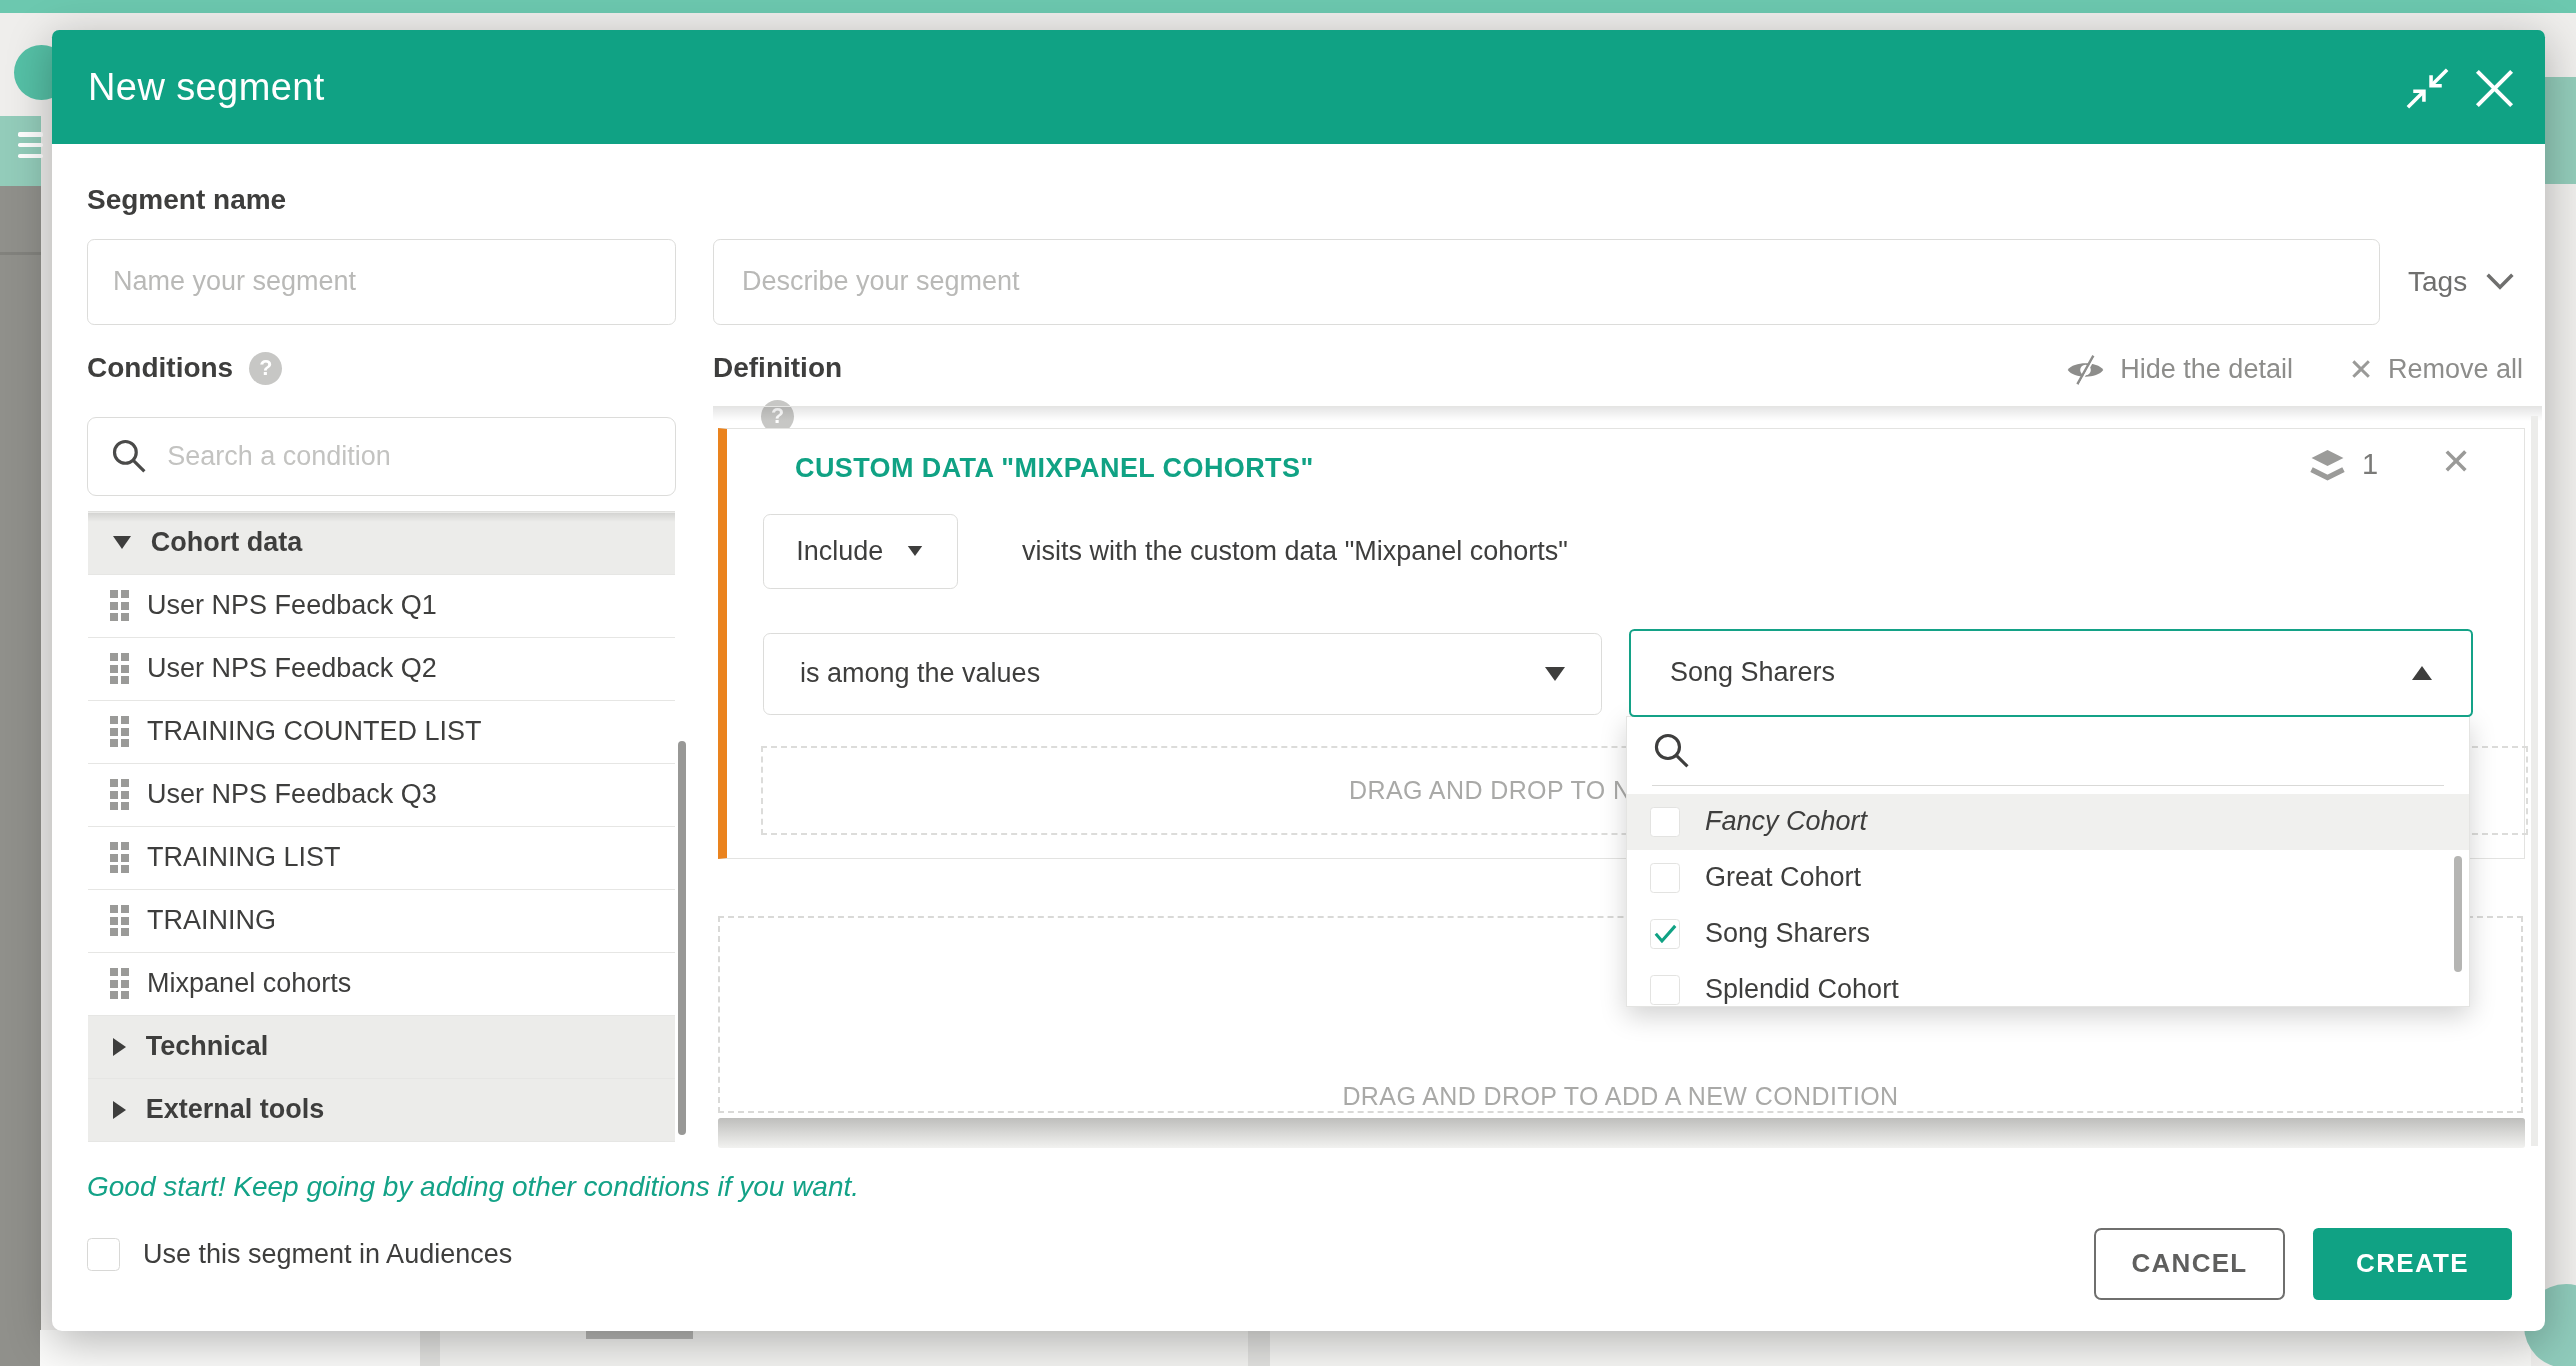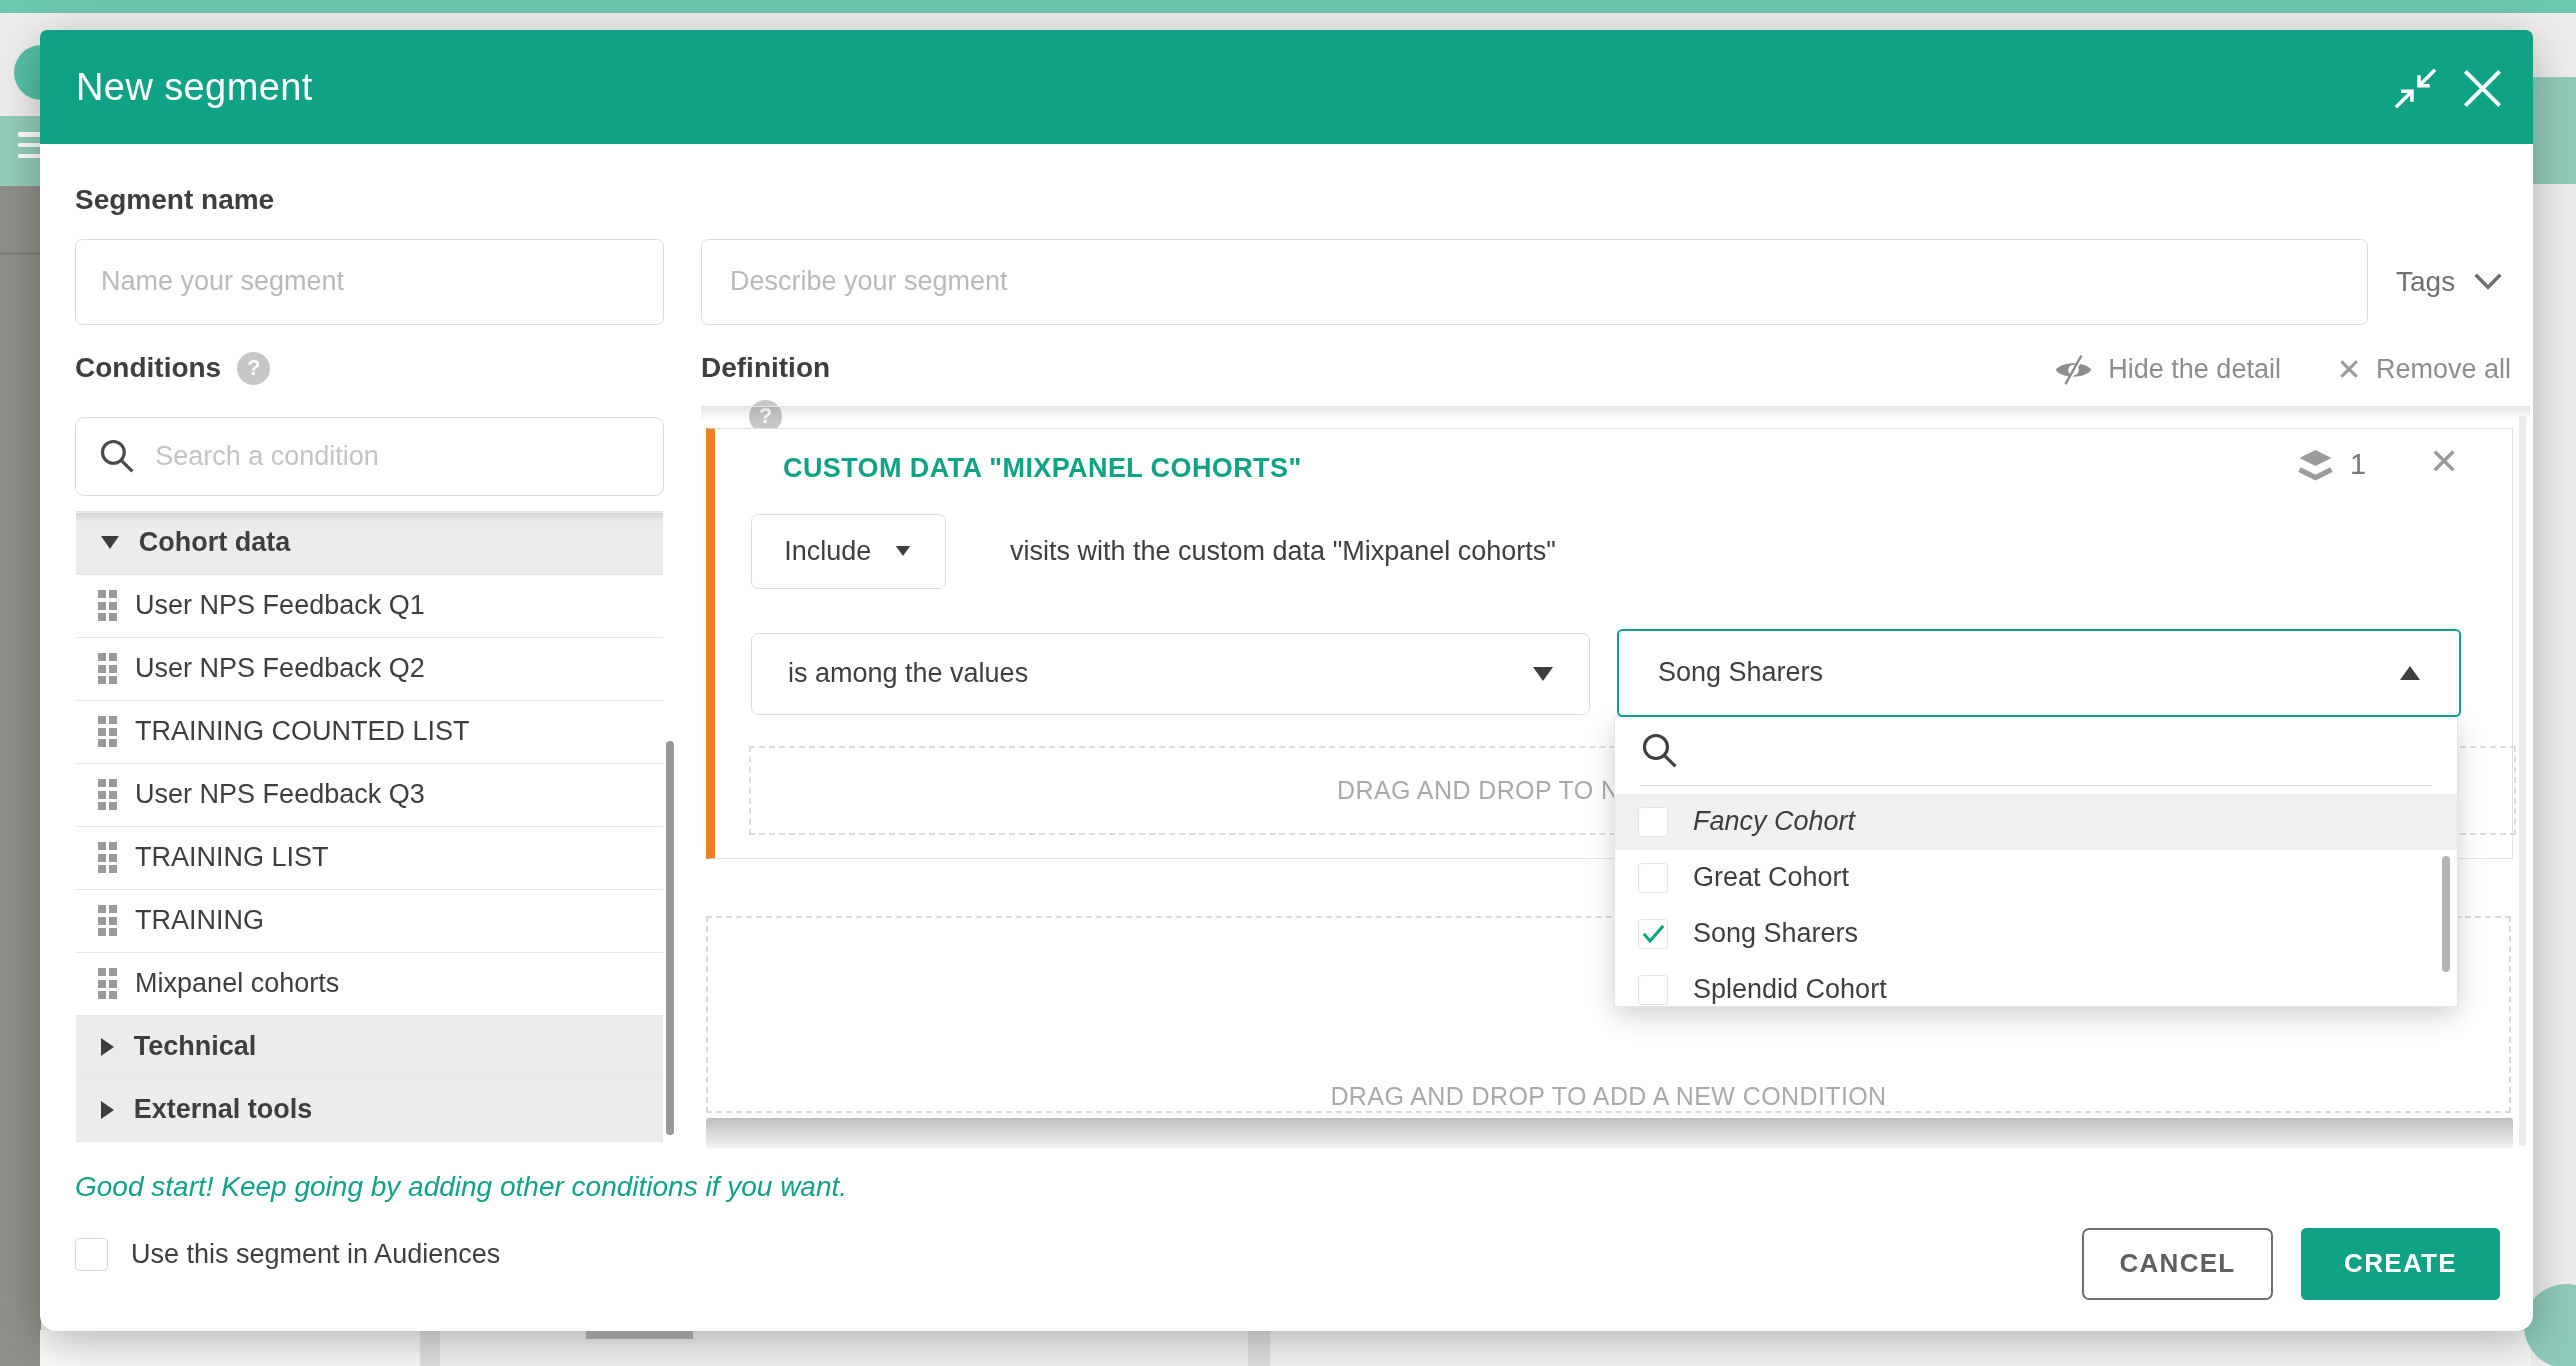--- a/index.html
+++ b/index.html
@@ -19,22 +19,22 @@
   .bg-fab { position:absolute; left:2524px; top:1284px; width:84px; height:84px; border-radius:50%; background:#8fcbbb; }
   .bg-panel { position:absolute; top:1330px; height:37px; }
   .bg-p1 { left:40px; width:380px; background:#fbfbfa; }
   .bg-strip1 { left:420px; width:19.7px; background:#e2e2e0; }
   .bg-p2 { left:440px; width:808px; background:#f4f4f2; }
   .bg-tab { position:absolute; left:586px; top:1330px; width:107px; height:9px; background:#b7b7b5; }
   .bg-strip2 { left:1248px; width:22.4px; background:#e2e2e0; }
   .bg-p3 { left:1270px; width:1261px; background:#f7f7f5; border-top:1.8px solid #dddddb; }
 
   
-  .modal { position:absolute; left:40px; top:29.5px; width:2493px; height:1301px; background:#ffffff;
-           border-radius:16px; box-shadow:0 10.7px 45px rgba(0,0,0,0.28); }
+  .modal { position:absolute; left:52px; top:29.5px; width:2493px; height:1301px; background:#ffffff;
+           border-radius:10px; box-shadow:0 10.7px 45px rgba(0,0,0,0.28); }
   .modal-header { position:absolute; left:0; top:0; width:100%; height:114px; background:#10a284; border-radius:7.2px 7.2px 0 0; }
   .modal-title { position:absolute; left:36px; top:0; height:114px; line-height:114px; font-size:38px; color:#ffffff; font-weight:500; letter-spacing:0.4px; }
   .icon-btn { position:absolute; cursor:pointer; }
   .collapse-btn { left:2352px; top:38px; width:47px; height:41px; }
   .close-btn { left:2420px; top:36px; width:45px; height:45px; }
 
   .seg-label { position:absolute; left:35px; top:154px; font-size:28px; font-weight:bold; color:#3e3e3d; }
   .txt-input { position:absolute; top:209px; height:86px; border:1.8px solid #dcdcda; border-radius:7.2px; font-size:27px;
                padding:0 25px; color:#3e3e3d; outline:none; font-family:"Liberation Sans",sans-serif; background:#fff; }
   .txt-input::placeholder { color:#b9b9b7; }

